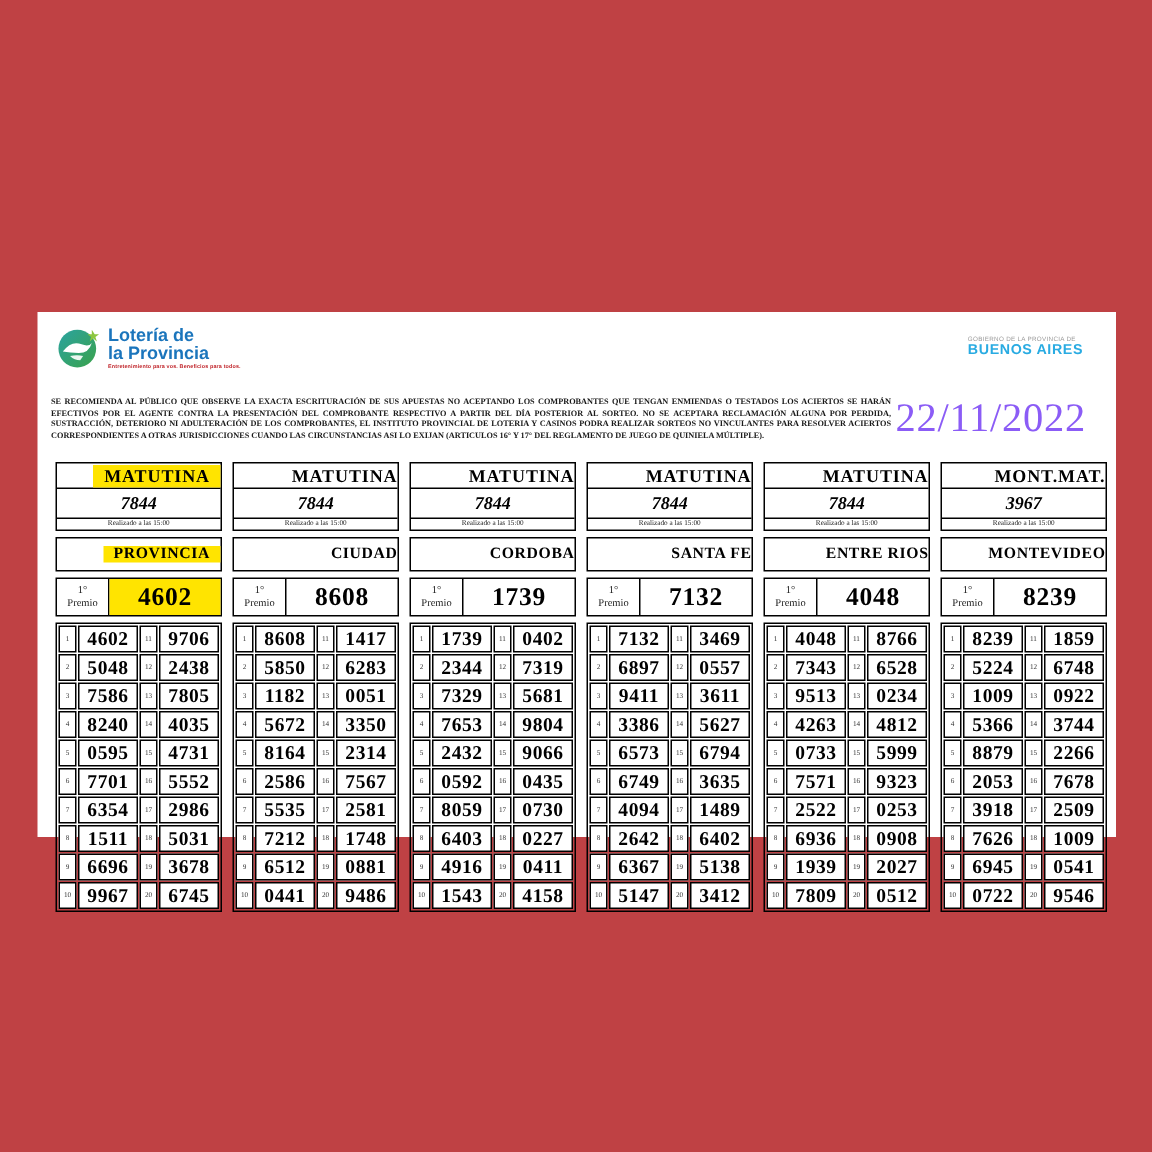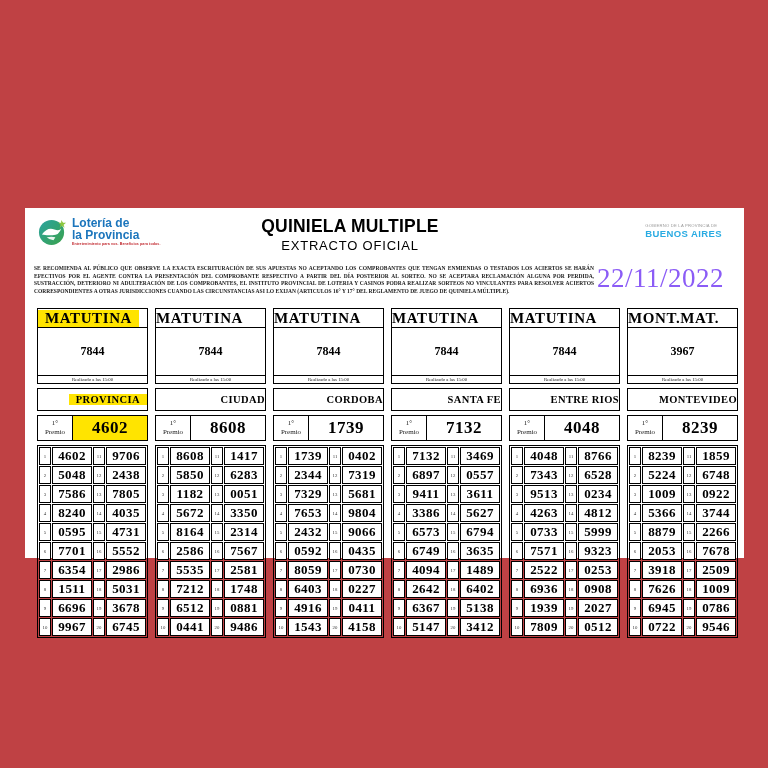--- a/index.html
+++ b/index.html
@@ -28,22 +28,22 @@
   .mid-row{position:relative;height:50px;}
   .disclaimer{
     position:absolute;left:9px;top:7px;width:560px;
     font-size:5.5px;line-height:1.4;text-align:justify;color:#1a1a1a;font-weight:bold;
   }
   .date{position:absolute;right:20px;top:5px;font-size:27px;color:#8b5cf6;letter-spacing:.5px;}
   
   .columns{position:absolute;left:12px;top:100px;display:flex;gap:7px;}
   .col{width:111px;}
   .box{border:1px solid #000;margin-bottom:4px;background:#fff;}
-  .draw-name{font-size:15px;font-weight:bold;text-align:left;padding:1px 0 0 0;letter-spacing:.6px;}
-  .draw-number{border-top:1px solid #000;font-weight:bold;font-size:12px;text-align:center;line-height:1.1;padding:17px 0;}
+  .draw-name{font-size:12px;font-weight:bold;text-align:right;padding:1px 0 0 0;letter-spacing:.6px;}
+  .draw-number{border-top:1px solid #000;font-weight:bold;font-size:12px;text-align:center;line-height:1.1;padding:3px 0;font-style:italic;}
   .time-note{border-top:1px solid #000;font-size:4.8px;text-align:center;padding:1px 0;color:#222;}
   .region-box{height:21px;display:flex;align-items:center;justify-content:flex-end;font-weight:bold;font-size:10.5px;letter-spacing:.4px;}
   .prize-box{display:flex;height:24px;align-items:stretch;}
   .prize-label{width:34px;border-right:1px solid #000;font-size:7px;text-align:center;display:flex;flex-direction:column;justify-content:center;line-height:1.25;color:#222;}
   .prize-value{flex:1;display:flex;align-items:center;justify-content:center;font-size:17px;font-weight:bold;letter-spacing:.5px;}
   .prize-value .hl{width:100%;height:100%;display:flex;align-items:center;justify-content:center;}
   .hl{background:#FFE400;}
   .draw-name .hl,.region-box .hl{display:inline-block;padding:0 7px;}
   table.nums{width:100%;border-collapse:separate;border-spacing:1.5px;border:1px solid #000;}
   table.nums td{border:1px solid #000;height:12.9px;padding:0;background:#fff;}
@@ -68,24 +68,20 @@
         <path d="M4 18 Q10 10 17 13 Q22 15 24 12 Q22 19 15 19 Q9 19 4 18 Z" fill="#ffffff"></path>
         <path d="M9 21 Q14 20 18 21 L16 24 Q12 24 9 21 Z" fill="#ffffff" opacity="0.9"></path>
         <path d="M24 3 L26 6 L29 6 L26.5 8 L27.5 11 L25 9 L22.5 11 L23.5 8 L21 6 L24 6 Z" fill="#8CC63F"></path>
       </svg>
       <div class="logo-text">
         <div>Lotería de</div>
         <div>la Provincia</div>
         <div class="tagline">Entretenimiento para vos. Beneficios para todos.</div>
       </div>
     </div>
-    <div class="title-block">
-      <div class="title">QUINIELA MULTIPLE</div>
-      <div class="subtitle">EXTRACTO OFICIAL</div>
-    </div>
     <div class="gov-block">
       <div class="gov1">GOBIERNO DE LA PROVINCIA DE</div>
       <div class="gov2">BUENOS AIRES</div>
     </div>
   </div>
 
   <div class="mid-row">
     <div class="disclaimer">SE RECOMIENDA AL PÚBLICO QUE OBSERVE LA EXACTA ESCRITURACIÓN DE SUS APUESTAS NO ACEPTANDO LOS COMPROBANTES QUE TENGAN ENMIENDAS O TESTADOS LOS ACIERTOS SE HARÁN EFECTIVOS POR EL AGENTE CONTRA LA PRESENTACIÓN DEL COMPROBANTE RESPECTIVO A PARTIR DEL DÍA POSTERIOR AL SORTEO. NO SE ACEPTARA RECLAMACIÓN ALGUNA POR PERDIDA, SUSTRACCIÓN, DETERIORO NI ADULTERACIÓN DE LOS COMPROBANTES, EL INSTITUTO PROVINCIAL DE LOTERIA Y CASINOS PODRA REALIZAR SORTEOS NO VINCULANTES PARA RESOLVER ACIERTOS CORRESPONDIENTES A OTRAS JURISDICCIONES CUANDO LAS CIRCUNSTANCIAS ASI LO EXIJAN (ARTICULOS 16° Y 17° DEL REGLAMENTO DE JUEGO DE QUINIELA MÚLTIPLE).</div>
     <div class="date">22/11/2022</div>
   </div>
@@ -571,21 +567,21 @@
             <tr>
               <td class="idx">8</td>
               <td class="num">7626</td>
               <td class="idx">18</td>
               <td class="num">1009</td>
             </tr>
             <tr>
               <td class="idx">9</td>
               <td class="num">6945</td>
               <td class="idx">19</td>
-              <td class="num">0786</td>
+              <td class="num">0541</td>
             </tr>
             <tr>
               <td class="idx">10</td>
               <td class="num">0722</td>
               <td class="idx">20</td>
               <td class="num">9546</td>
             </tr>
           </tbody>
         </table>
       </div>

